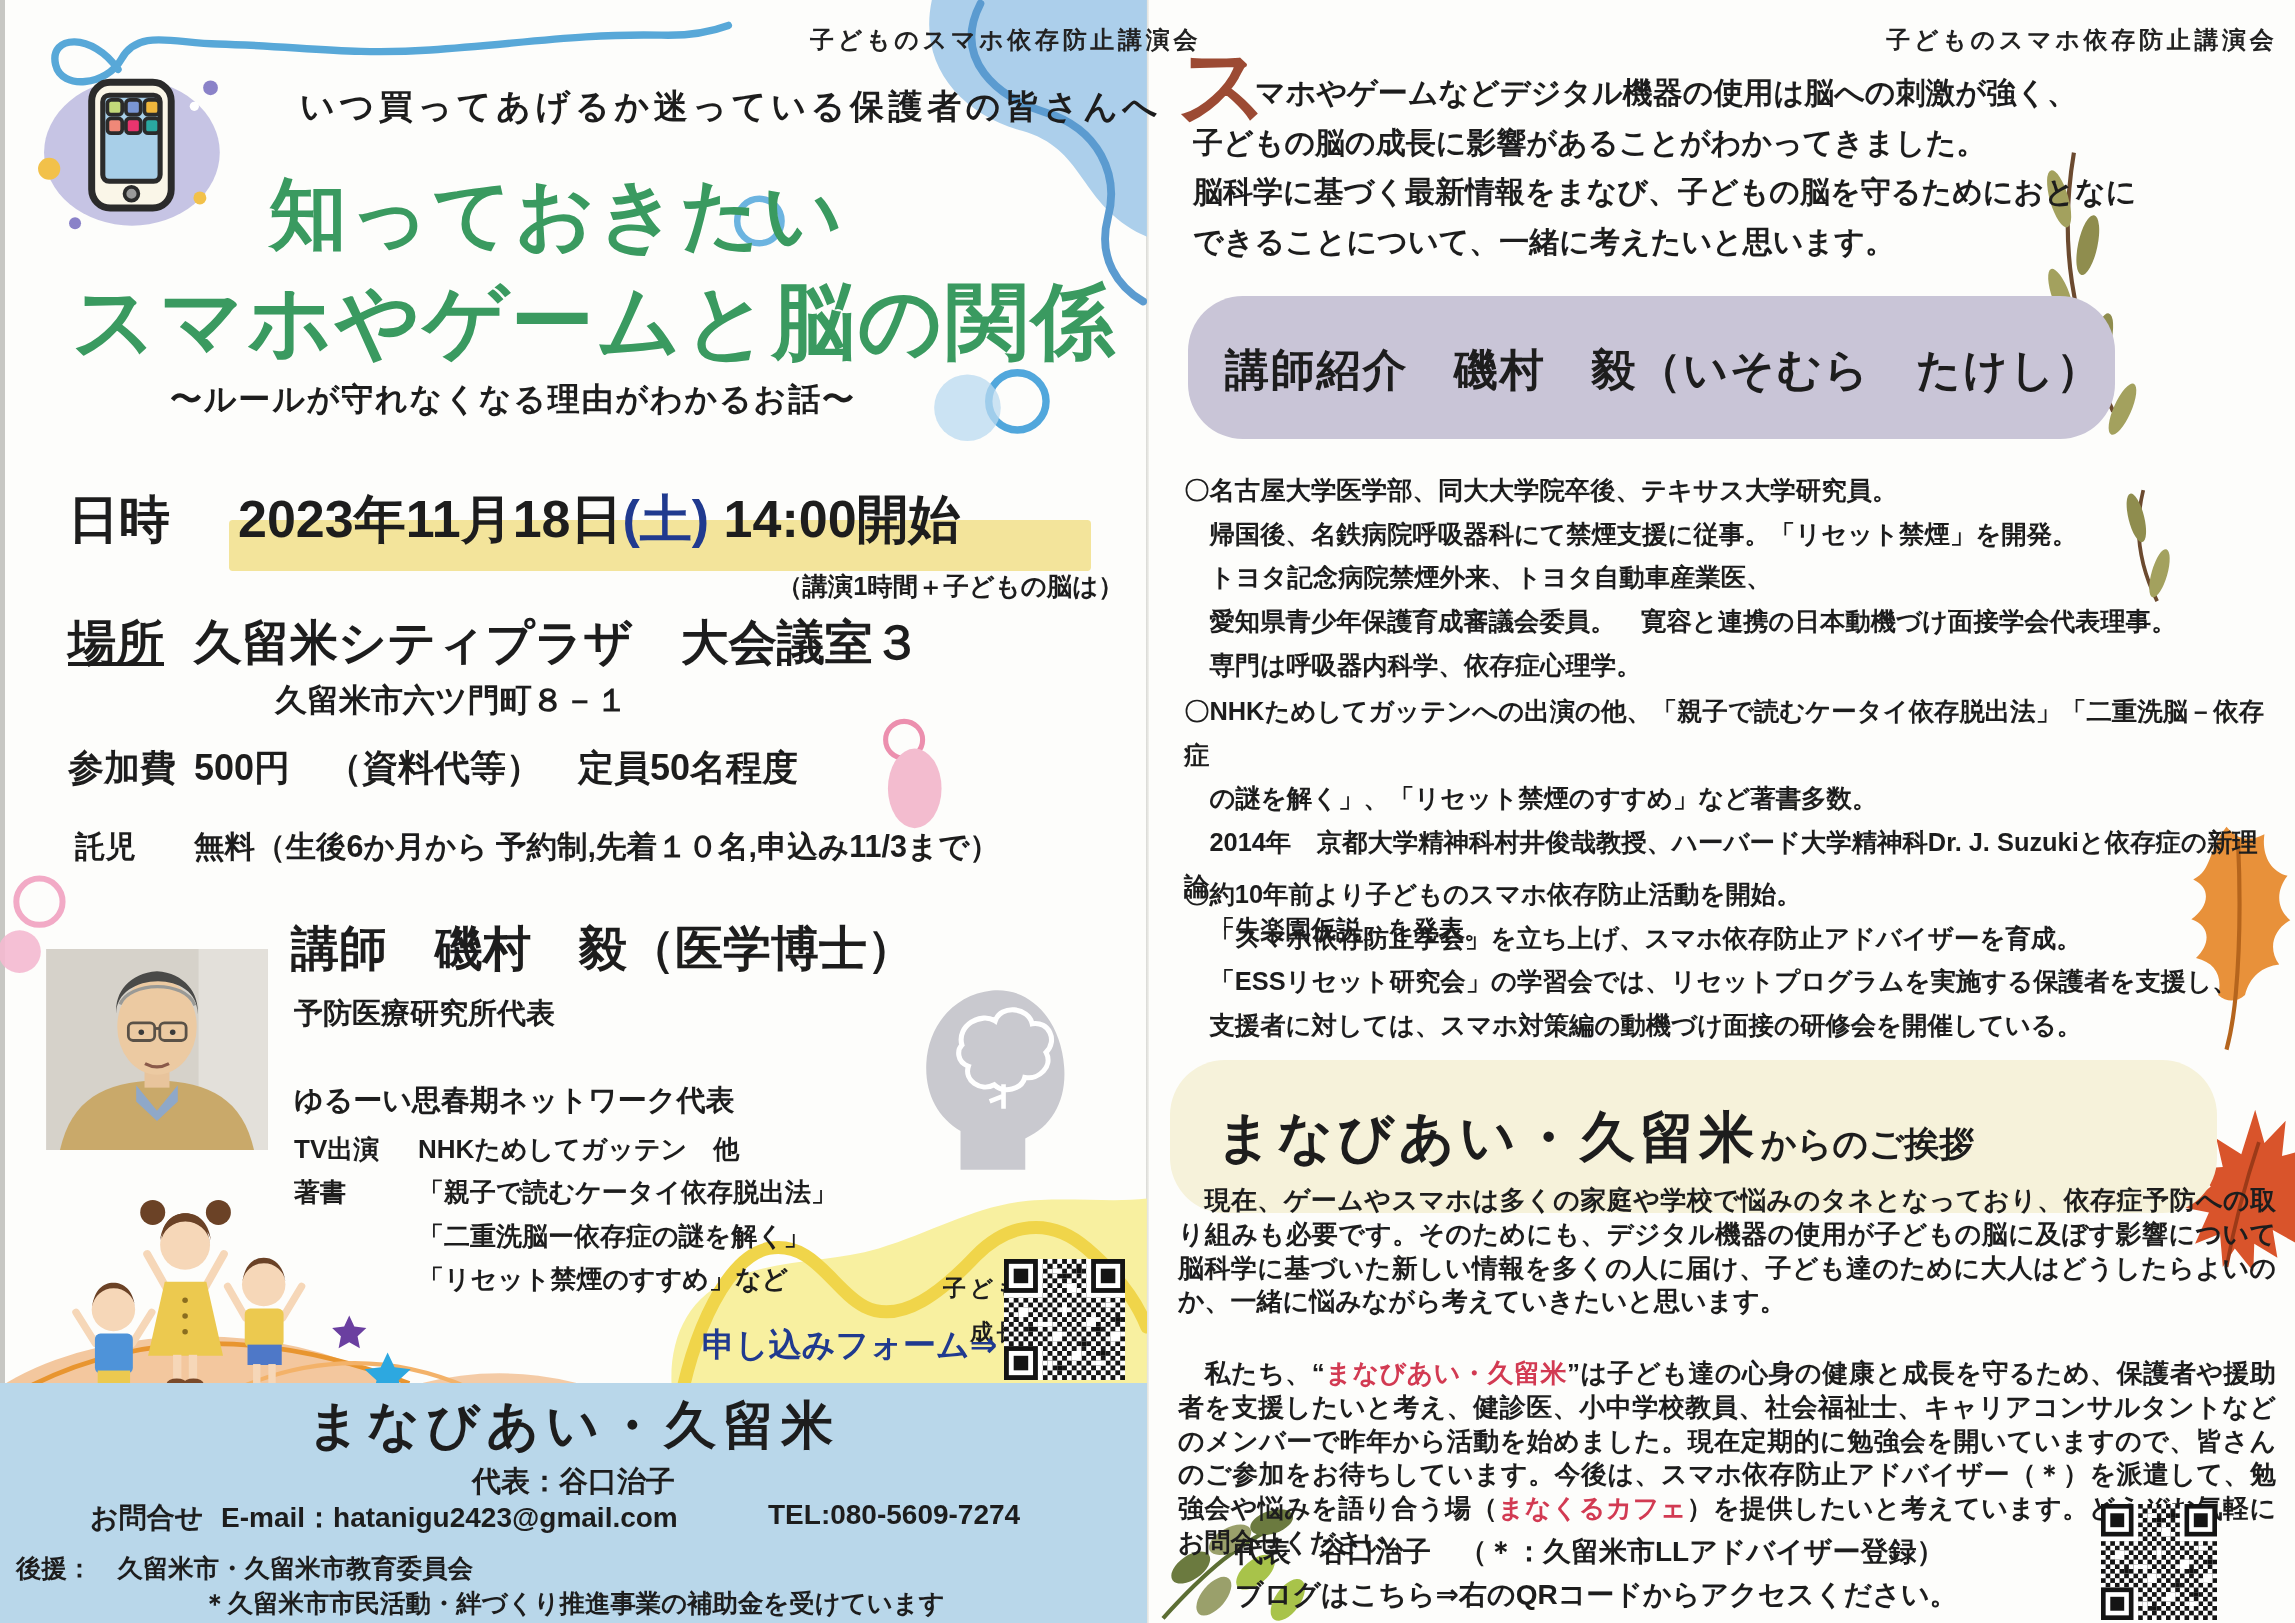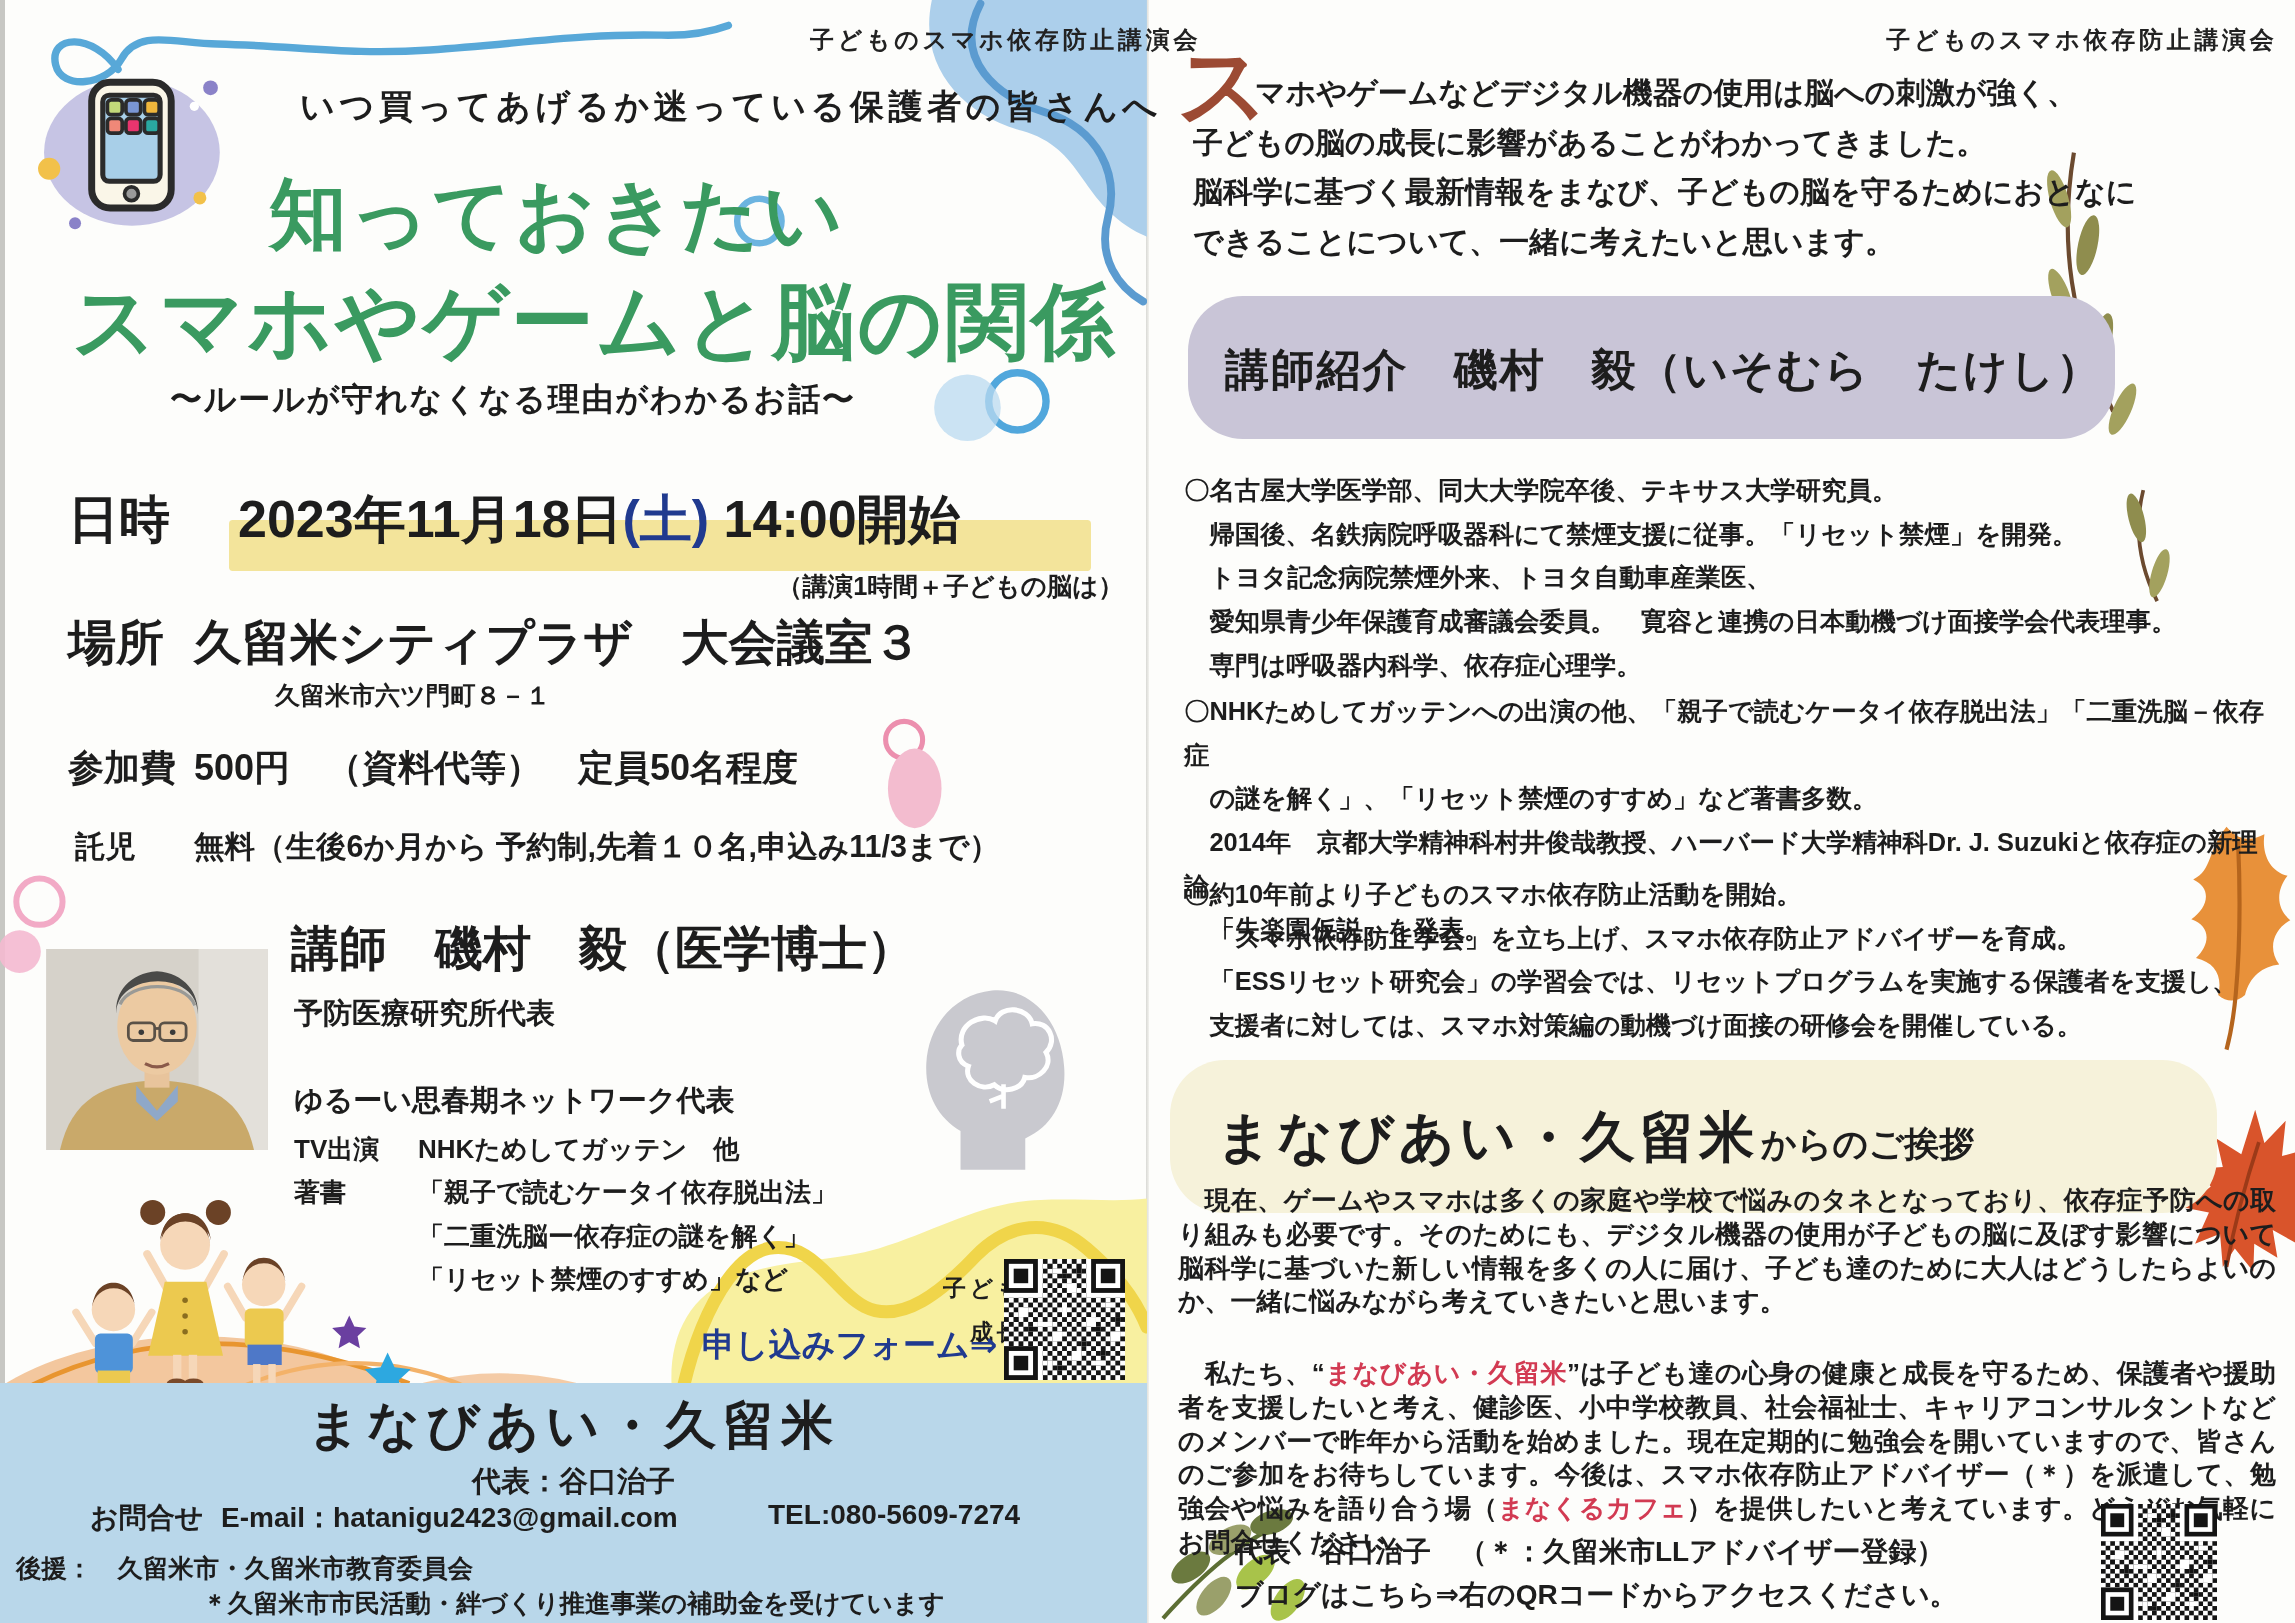--- a/index.html
+++ b/index.html
@@ -214,23 +214,23 @@
     <div class="t big-title green" style="left:269px;top:163px;font-size:78px;">知っておきたい</div>
     <div class="t big-title green" style="left:72px;top:267px;font-size:83px;">スマホやゲームと脳の関係</div>
     <div class="t hand" style="left:170px;top:378px;font-size:32px;letter-spacing:1.8px;">〜ルールが守れなくなる理由がわかるお話〜</div>
 
     <div class="t label-strong" style="left:68px;top:486px;font-size:51px;">日時</div>
     <div class="t label-strong" style="left:238px;top:485px;font-size:52px;">
       <span>2023年11月18日</span><span class="navy">(土)</span><span> 14:00開始</span>
     </div>
     <div class="t label-strong" style="left:777px;top:570px;font-size:25.4px;">（講演1時間＋子どもの脳は）</div>
 
-    <div class="t label-strong" style="left:68px;top:611px;font-size:48px;">場所</div>
+    <div class="t label-strong" style="left:68px;top:611px;font-size:48px;text-decoration:underline;">場所</div>
     <div class="t label-strong" style="left:194px;top:611px;font-size:48px;">久留米シティプラザ　大会議室３</div>
-    <div class="t label-strong" style="left:275px;top:679px;font-size:25px;">久留米市六ツ門町８－１</div>
+    <div class="t label-strong" style="left:275px;top:679px;font-size:32px;">久留米市六ツ門町８－１</div>
 
     <div class="t label-strong" style="left:68px;top:744px;font-size:36px;">参加費</div>
     <div class="t label-strong" style="left:194px;top:744px;font-size:36px;">500円　（資料代等）</div>
     <div class="t label-strong" style="left:578px;top:744px;font-size:36px;">定員50名程度</div>
 
     <div class="t label-strong" style="left:75px;top:827px;font-size:30.5px;">託児</div>
     <div class="t label-strong" style="left:194px;top:827px;font-size:30.5px;">無料（生後6か月から 予約制,先着１０名,申込み11/3まで）</div>
 
     <div class="t label-strong" style="left:291px;top:917px;font-size:48px;">講師　磯村　毅（医学博士）</div>
 

